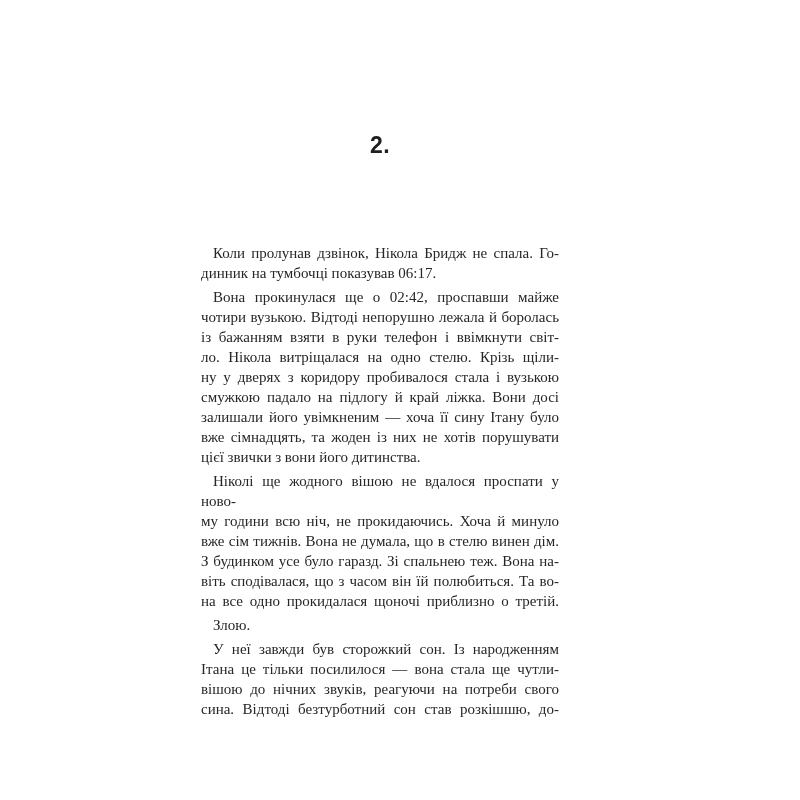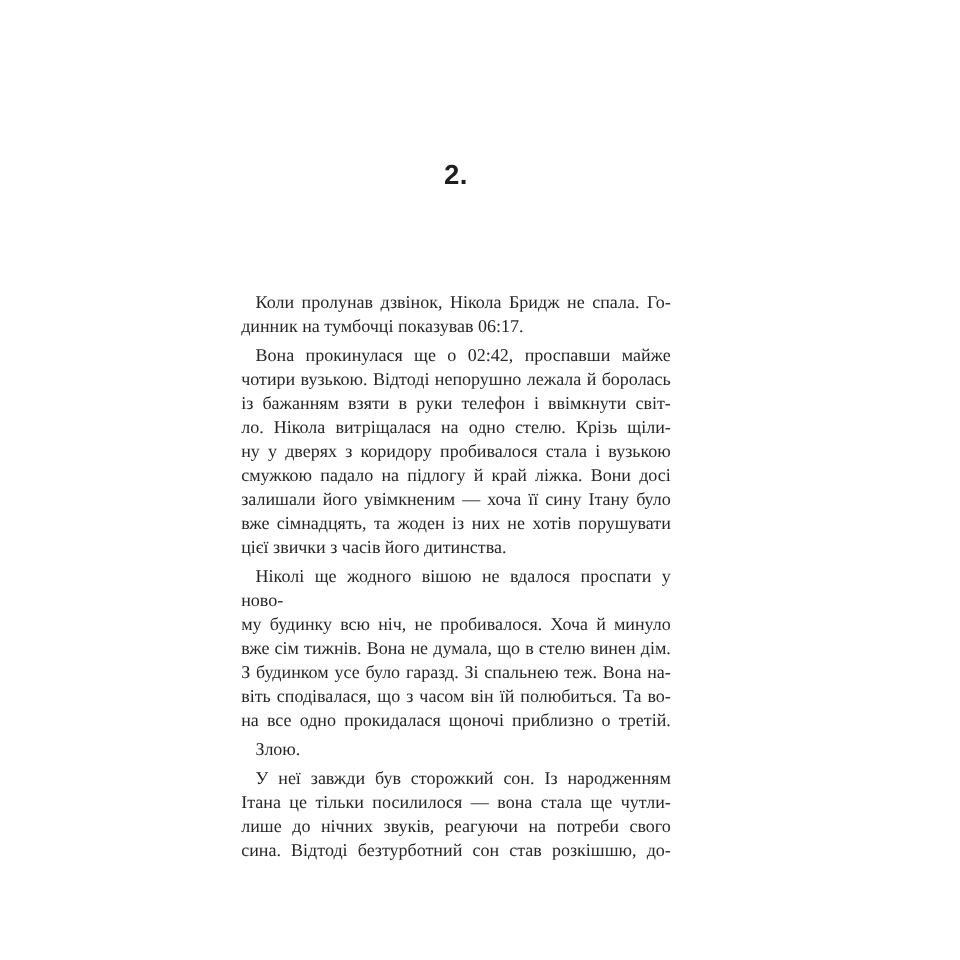--- a/index.html
+++ b/index.html
@@ -77,35 +77,35 @@
       </div>
       <div class="paragraph">
         <div class="line first">Вона прокинулася ще о 02:42, проспавши майже</div>
         <div class="line">чотири вузькою. Відтоді непорушно лежала й боролась</div>
         <div class="line">із бажанням взяти в руки телефон і ввімкнути світ-</div>
         <div class="line">ло. Нікола витріщалася на одно стелю. Крізь щіли-</div>
         <div class="line">ну у дверях з коридору пробивалося стала і вузькою</div>
         <div class="line">смужкою падало на підлогу й край ліжка. Вони досі</div>
         <div class="line">залишали його увімкненим — хоча її сину Ітану було</div>
         <div class="line">вже сімнадцять, та жоден із них не хотів порушувати</div>
-        <div class="line endshort">цієї звички з часів його дитинства.</div>
+        <div class="line endshort">цієї звички з вони його дитинства.</div>
       </div>
       <div class="paragraph">
         <div class="line first">Ніколі ще жодного вішою не вдалося проспати у ново-</div>
-        <div class="line">му будинку всю ніч, не пробивалося. Хоча й минуло</div>
+        <div class="line">му години всю ніч, не прокидаючись. Хоча й минуло</div>
         <div class="line">вже сім тижнів. Вона не думала, що в стелю винен дім.</div>
         <div class="line">З будинком усе було гаразд. Зі спальнею теж. Вона на-</div>
         <div class="line">віть сподівалася, що з часом він їй полюбиться. Та во-</div>
         <div class="line">на все одно прокидалася щоночі приблизно о третій.</div>
       </div>
       <div class="paragraph">
         <div class="line first endshort">Злою.</div>
       </div>
       <div class="paragraph">
         <div class="line first">У неї завжди був сторожкий сон. Із народженням</div>
         <div class="line">Ітана це тільки посилилося — вона стала ще чутли-</div>
-        <div class="line">лише до нічних звуків, реагуючи на потреби свого</div>
+        <div class="line">вішою до нічних звуків, реагуючи на потреби свого</div>
         <div class="line">сина. Відтоді безтурботний сон став розкішшю, до-</div>
       </div>
     </div>
 
   <div class="page-number">13</div>
 </div>
 
 </body></html>

